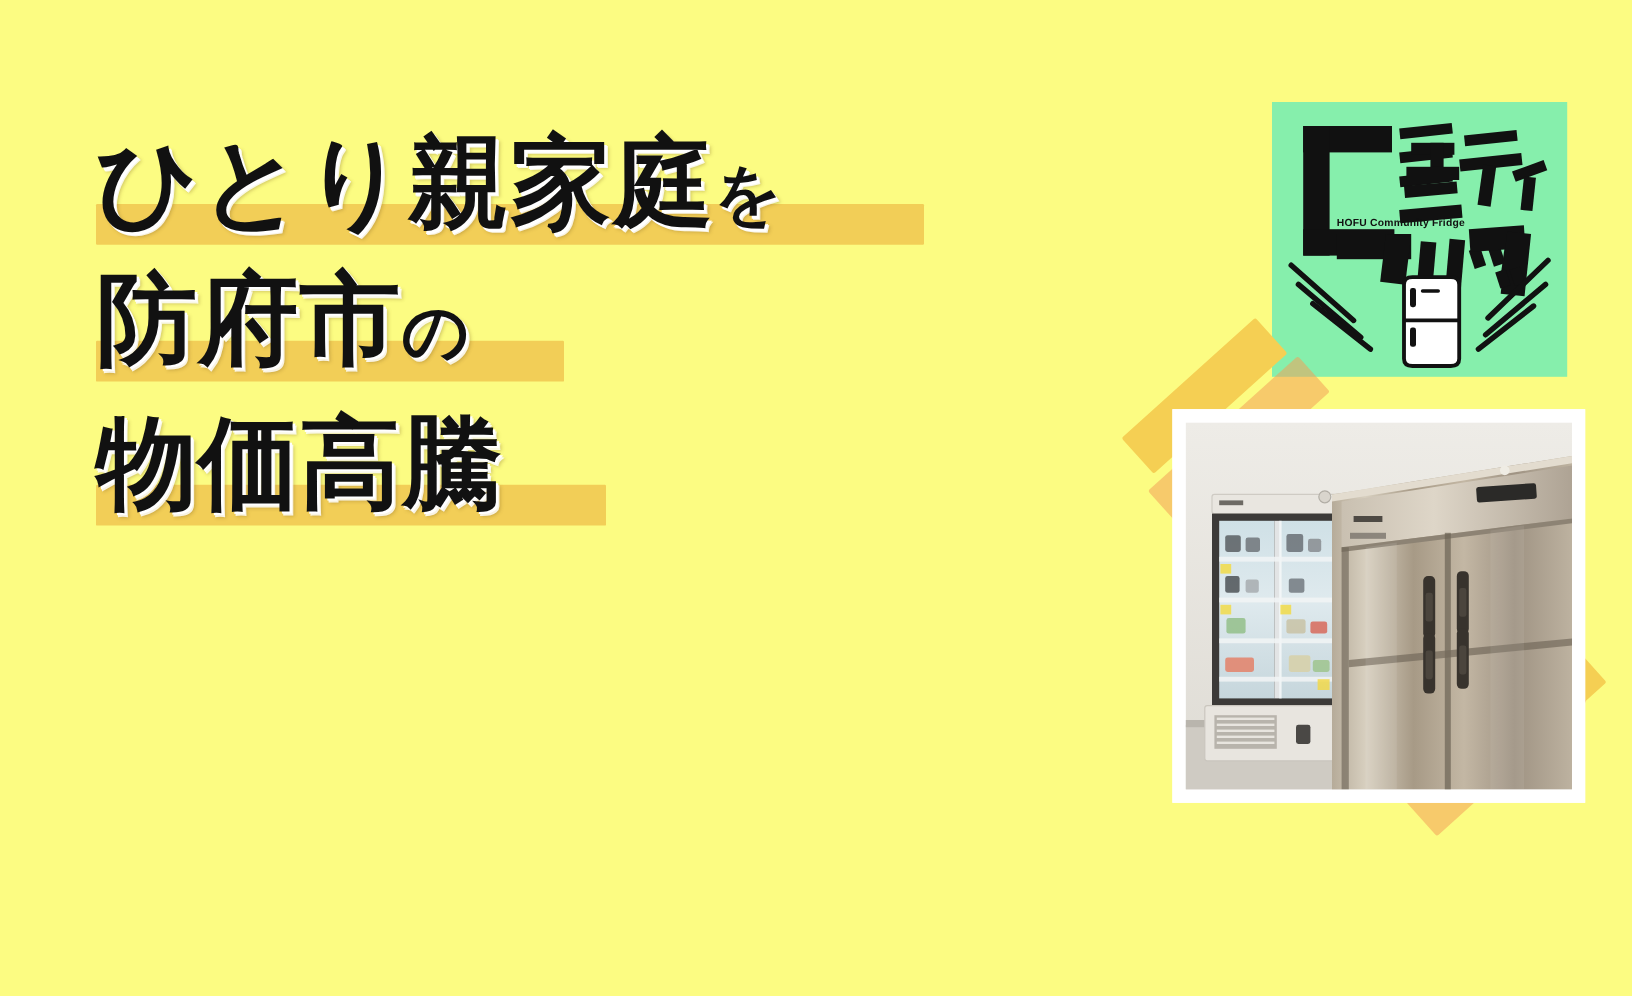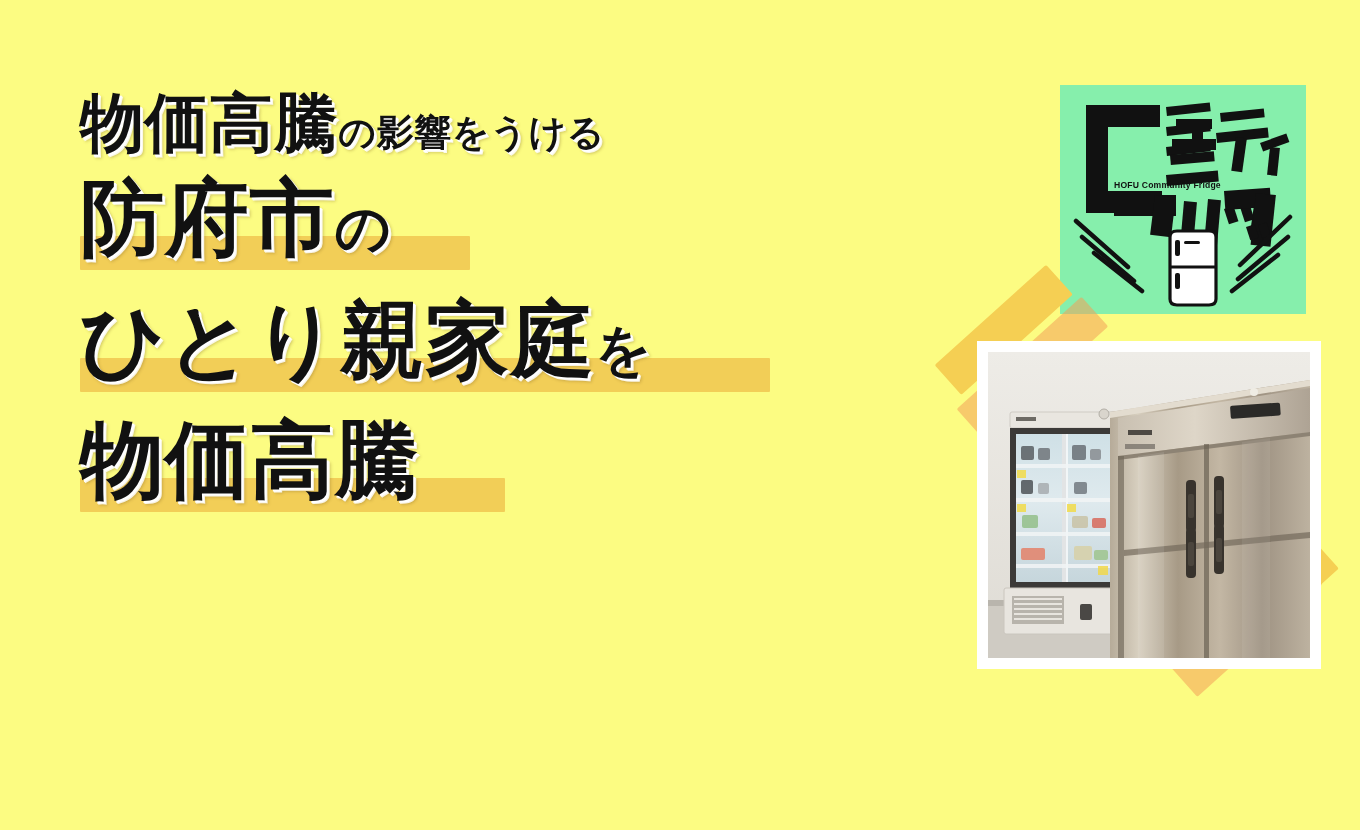--- a/index.html
+++ b/index.html
@@ -189,32 +189,29 @@
   }
   #photo-frame svg { display: block; width: 100%; height: 100%; }
 </style>
 </head>
 <body>
 
 <div id="poster">
 
   <div id="headline">
 
-    <div class="hl-line line1">
-      <span class="hl-text big">物価高騰</span><span class="hl-text hl-sub">の影響をうける</span>
+
+    <div class="hl-line line3">
+      <span class="hl-mark"></span>
+      <span class="hl-text">ひとり親家庭</span><span class="hl-text hl-sub">を</span>
     </div>
 
     <div class="hl-line line2">
       <span class="hl-mark"></span>
       <span class="hl-text">防府市</span><span class="hl-text hl-sub">の</span>
-    </div>
-
-    <div class="hl-line line3">
-      <span class="hl-mark"></span>
-      <span class="hl-text">ひとり親家庭</span><span class="hl-text hl-sub">を</span>
     </div>
 
     <div class="hl-line line4">
       <span class="hl-mark"></span>
       <span class="hl-text">物価高騰</span>
     </div>
 
   </div>
 
 

